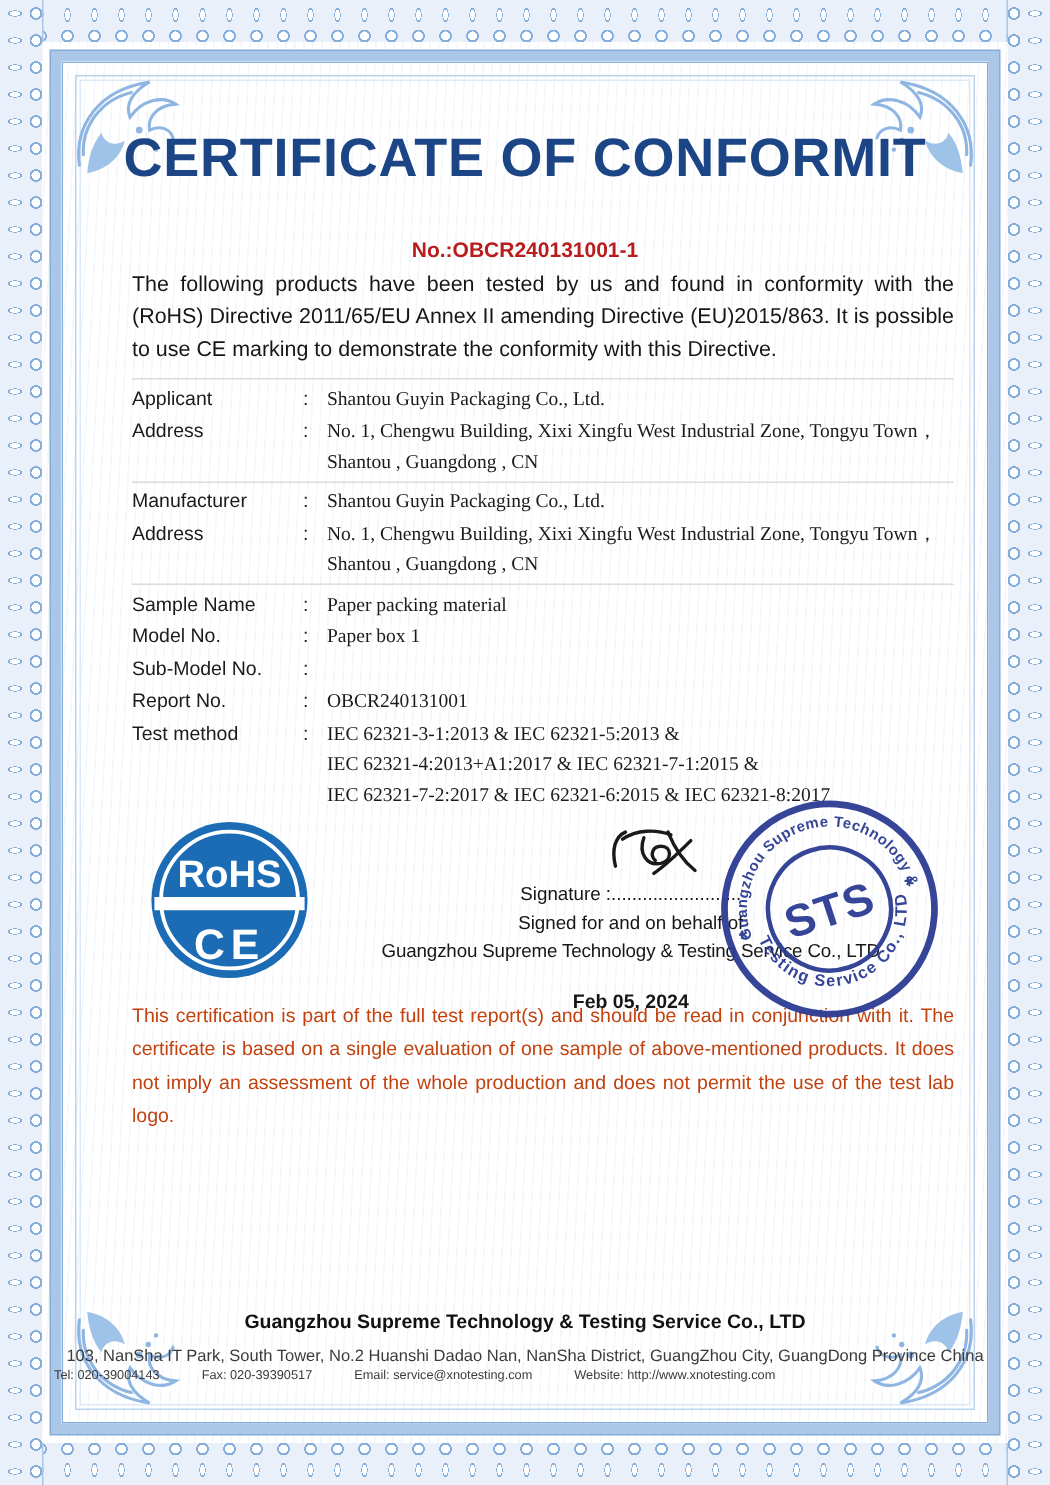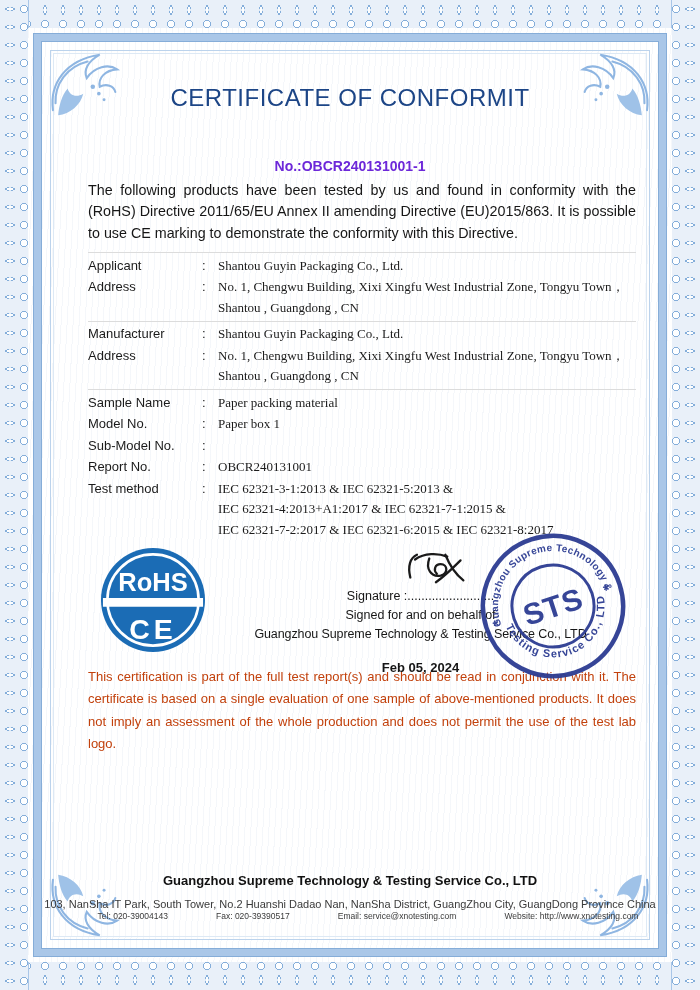--- a/index.html
+++ b/index.html
@@ -38,23 +38,23 @@
     box-shadow:0 0 0 1px #86add8, inset 0 0 0 1px #86add8;}
   .frame-inner{position:absolute;inset:50px;border:1px solid #bcd3ec;}
   .frame-inner2{position:absolute;inset:53px;border:1px solid #dde9f5;}
   .flourish{position:absolute;width:78px;height:78px;}
   .fl-tl{left:46px;top:46px;}
   .fl-tr{right:46px;top:46px;transform:scaleX(-1);}
   .fl-bl{left:46px;bottom:46px;transform:scaleY(-1);}
   .fl-br{right:46px;bottom:46px;transform:scale(-1,-1);}
   
   .title{position:absolute;top:84px;left:0;right:0;text-align:center;
-    font-size:24px;font-weight:normal;letter-spacing:0.5px;color:#1c4586;}
+    font-size:36px;font-weight:bold;letter-spacing:0.5px;color:#1c4586;}
   .cert-no{position:absolute;top:158px;left:0;right:0;text-align:center;
-    font-size:14px;font-weight:bold;color:#6d28d9;}
+    font-size:14px;font-weight:bold;color:#b91c1c;}
   .intro{position:absolute;top:180px;left:88px;right:64px;
     font-size:14.3px;line-height:1.5;text-align:justify;color:#161616;}
   .fields{position:absolute;top:250px;left:88px;right:64px;font-size:13px;}
   .fsep{border-top:1px solid #dcdcdc;margin:2px 0;}
   .frow{display:flex;align-items:flex-start;line-height:20.5px;padding:0.5px 0;}
   .flabel{width:114px;flex:0 0 114px;}
   .fcolon{width:16px;flex:0 0 16px;}
   .fvalue{flex:1;white-space:pre-line;font-family:Liberation Serif, serif;}
   
   .rohs{position:absolute;left:100px;top:547px;width:106px;height:106px;}
@@ -65,21 +65,21 @@
   .sig-date{font-weight:bold;font-size:13px;margin-top:14px;}
   .stamp{position:absolute;left:478px;top:531px;width:150px;height:150px;z-index:5;opacity:0.95;}
   
   .disclaimer{position:absolute;top:666px;left:88px;right:64px;
     font-size:13px;line-height:1.72;text-align:justify;color:#c2410c;}
   .footer-company{position:absolute;top:873px;left:0;right:0;text-align:center;
     font-size:13px;font-weight:bold;color:#111;}
   .footer-address{position:absolute;top:898px;left:0;right:0;text-align:center;
     font-size:11px;color:#3a3a3a;}
   .footer-contacts{position:absolute;top:911px;left:0;right:0;display:flex;
-    justify-content:center;gap:48px;font-size:8.5px;color:#3a3a3a;padding-left:36px;}
+    justify-content:flex-start;gap:28px;font-size:8.5px;color:#3a3a3a;padding-left:36px;}
 </style>
 </head>
 <body>
 
 <svg width="0" height="0" style="position:absolute" aria-hidden="true">
   <defs>
     <symbol id="flourish" viewBox="0 0 90 90">
       <g fill="none" stroke="#8fb6e2" stroke-width="2.4" stroke-linecap="round">
         <path d="M8,74 C4,44 22,16 62,10 C48,18 43,28 47,37 C56,24 72,20 82,27 C68,28 60,37 62,47 C70,43 78,46 80,53"></path>
         <path d="M11,66 C10,44 24,24 48,18"></path>

